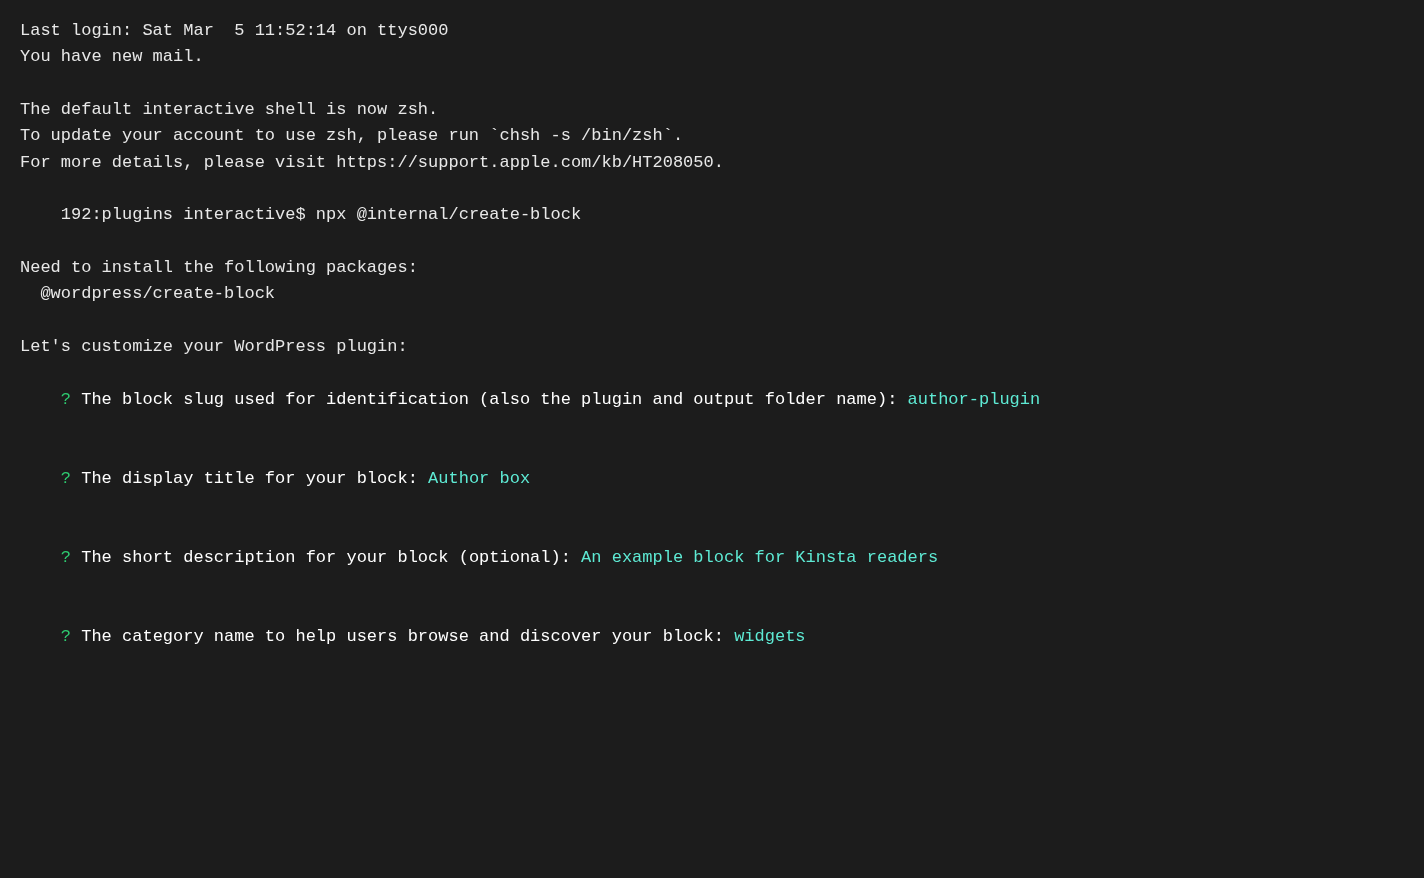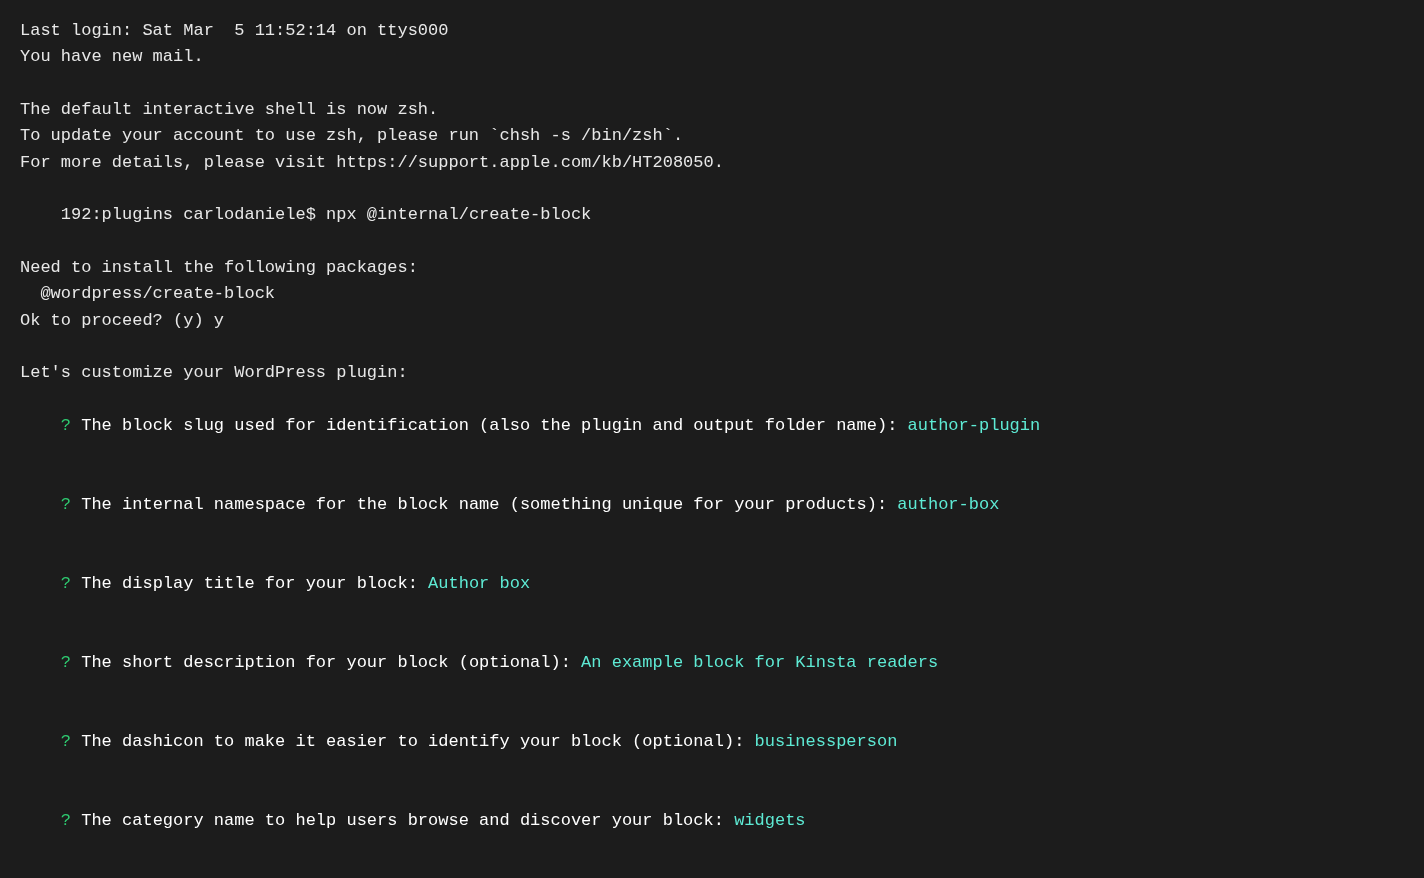--- a/index.html
+++ b/index.html
@@ -39,48 +39,41 @@
 <div class="terminal">
 
   <span class="line white">Last login: Sat Mar  5 11:52:14 on ttys000</span>
   <span class="line white">You have new mail.</span>
   <span class="empty"></span>
   <span class="line white">The default interactive shell is now zsh.</span>
   <span class="line white">To update your account to use zsh, please run `chsh -s /bin/zsh`.</span>
   <span class="line white">For more details, please visit https://support.apple.com/kb/HT208050.</span>
 
   <span class="line">
-    <span class="white">192:plugins carlodaniele$ </span><span class="white">npx @internal/create-block</span>
+    <span class="white">192:plugins interactive$ </span><span class="white">npx @internal/create-block</span>
   </span>
 
   <span class="line white">Need to install the following packages:</span>
   <span class="line white">  @wordpress/create-block</span>
-  <span class="line white">Ok to proceed? (y) y</span>
   <span class="empty"></span>
   <span class="line white">Let's customize your WordPress plugin:</span>
 
   <span class="line">
     <span class="green">? </span><span class="bold-white">The block slug used for identification (also the plugin and output folder name): </span><span class="cyan">author-plugin</span>
   </span>
 
-  <span class="line">
-    <span class="green">? </span><span class="bold-white">The internal namespace for the block name (something unique for your products): </span><span class="cyan">author-box</span>
-  </span>
 
   <span class="line">
     <span class="green">? </span><span class="bold-white">The display title for your block: </span><span class="cyan">Author box</span>
   </span>
 
   <span class="line">
     <span class="green">? </span><span class="bold-white">The short description for your block (optional): </span><span class="cyan">An example block for Kinsta readers</span>
   </span>
 
-  <span class="line">
-    <span class="green">? </span><span class="bold-white">The dashicon to make it easier to identify your block (optional): </span><span class="cyan">businessperson</span>
-  </span>
 
   <span class="line">
     <span class="green">? </span><span class="bold-white">The category name to help users browse and discover your block: </span><span class="cyan">widgets</span>
   </span>
 
   <span class="line">
     
   </span>
 
 </div>

